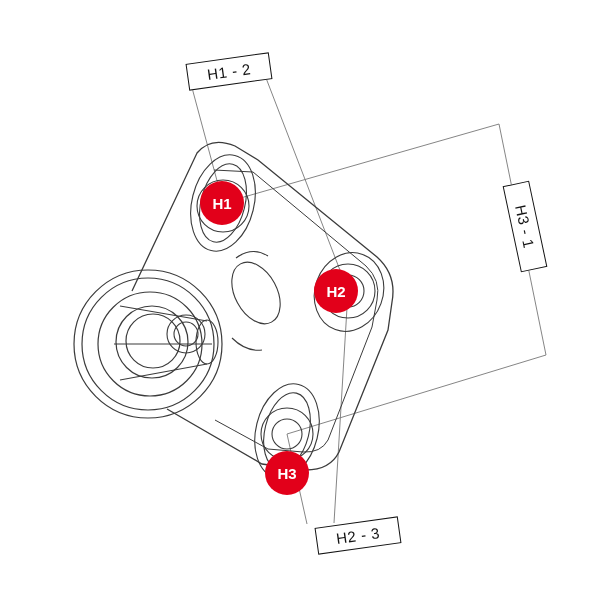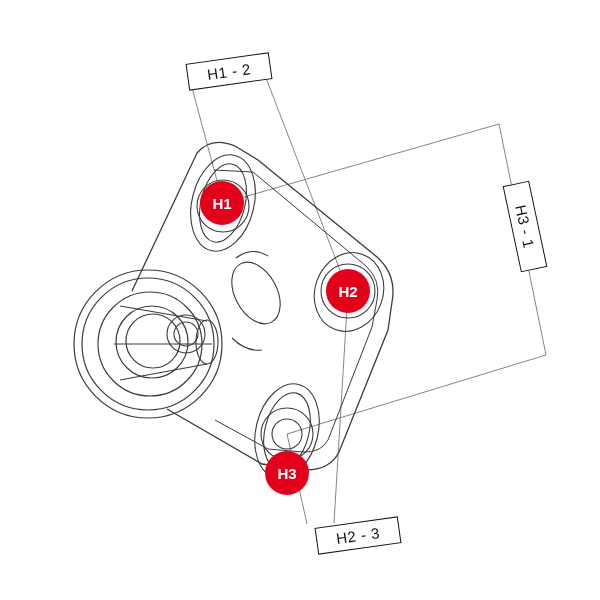--- a/index.html
+++ b/index.html
@@ -45,21 +45,21 @@
     border-radius: 50%;
     background: #e2001a;
     color: #ffffff;
     font-weight: bold;
     font-size: 15px;
     display: flex;
     align-items: center;
     justify-content: center;
   }
   .marker-h1 { left: 200px; top: 181px; }
-  .marker-h2 { left: 326px; top: 269px; }
+  .marker-h2 { left: 314px; top: 269px; }
   .marker-h3 { left: 265px; top: 411px; margin-top: 40px; }
 </style>
 </head>
 <body>
 
 <div class="canvas">
 
   <svg width="600" height="600" viewBox="0 0 600 600">
 
     <g stroke="#777777" fill="none" stroke-width="0.9">

